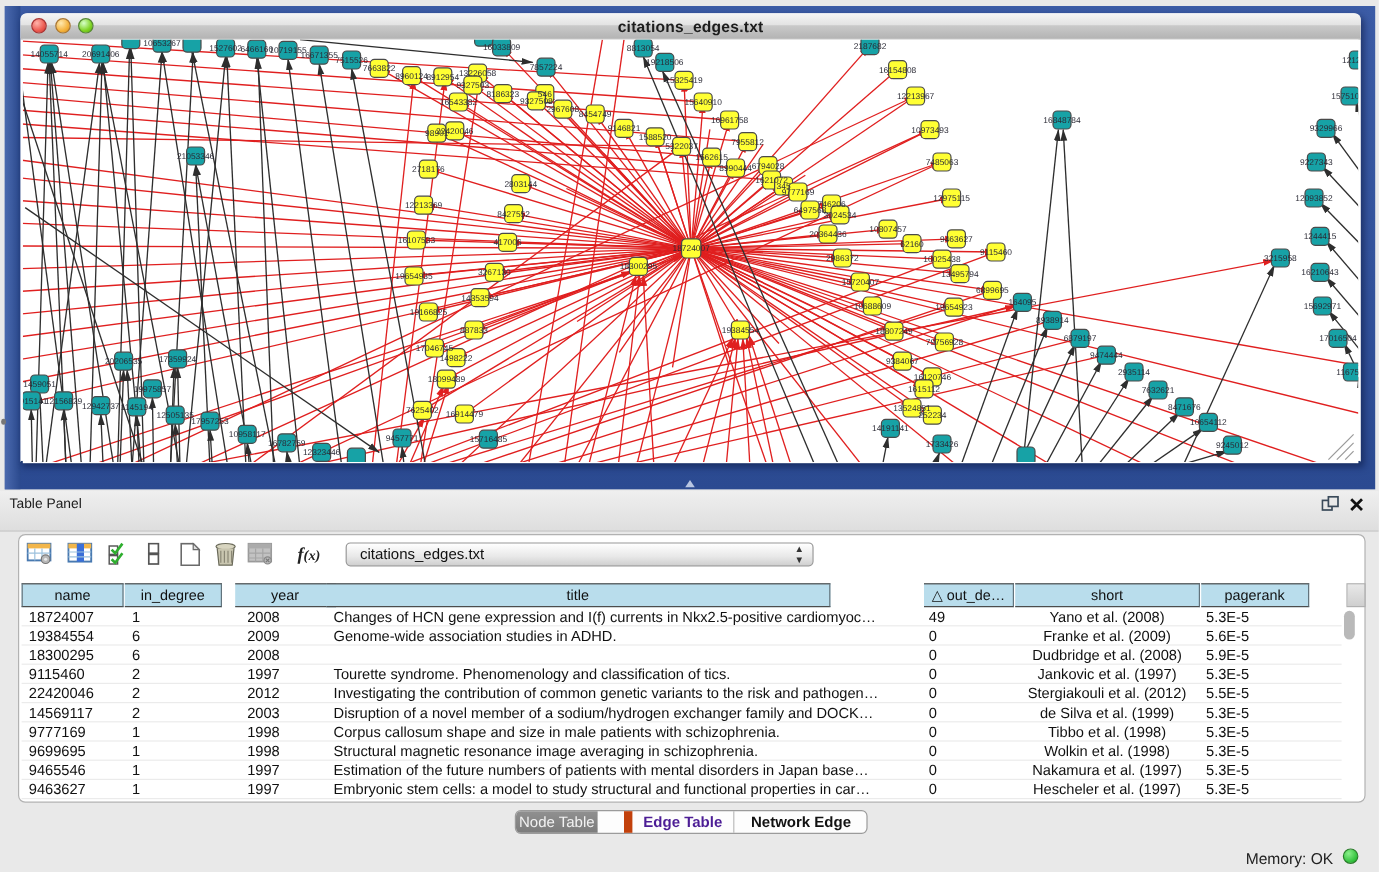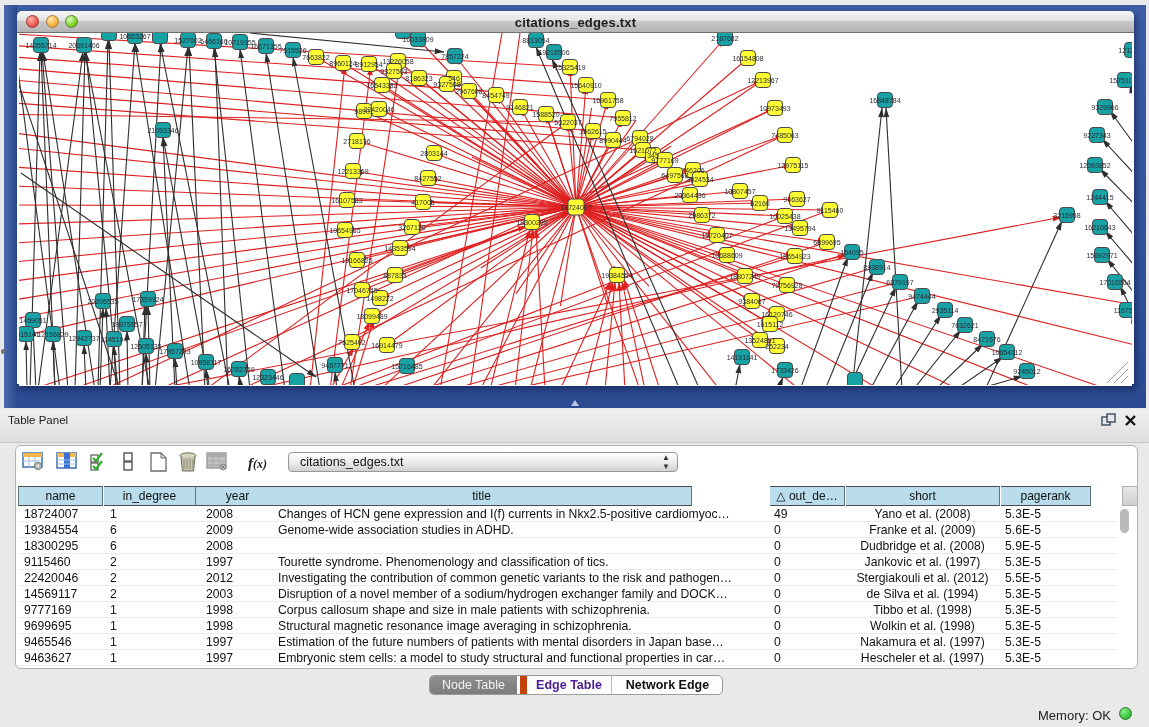--- a/index.html
+++ b/index.html
@@ -582,21 +582,21 @@
       <line x1="13" y1="5" x2="13" y2="16" stroke="#a5a5a5"></line>
       <line x1="1" y1="9" x2="20" y2="9" stroke="#a5a5a5"></line>
       <line x1="1" y1="13" x2="20" y2="13" stroke="#a5a5a5"></line>
       <circle cx="17" cy="15" r="3" fill="#bbb" stroke="#888"></circle>
       <path d="M15.5,13.5l3,3m0,-3l-3,3" stroke="#777"></path>
     </svg>
  <div class="ticon" style="left:248px;top:47px;font-family:'Liberation Serif',serif;font-style:italic;font-weight:600;font-size:15px;color:#222">f<span style="font-size:12px">(x)</span></div>
  <div id="combo">citations_edges.txt<span class="arr">▲<br>▼</span></div>
 
  <div class="hdr" style="left:18px;width:85px;border-left:1px solid #62737c">name</div>
- <div class="hdr" style="left:104px;width:92px">in_degree</div>
+ <div class="hdr" style="left:104px;width:81px">in_degree</div>
  <div class="hdr" style="left:196px;width:84px">year</div>
  <div class="hdr" style="left:272px;width:420px">title</div>
  <div class="hdr" style="left:770px;width:75px">△ out_de…</div>
  <div class="hdr" style="left:846px;width:154px">short</div>
  <div class="hdr" style="left:1001px;width:90px">pagerank</div>
  <div style="position:absolute;left:1120px;top:101px;width:9px;height:24px;border-radius:5px;background:#b9b9b9"></div>
  <div style="position:absolute;left:1122px;top:78px;width:16px;height:20px;background:linear-gradient(180deg,#e8e8e8,#cfcfcf);border:1px solid #b0b0b0"></div>
 </div>
 <div class="trow" style="top:506px">
 <span style="left:6px">18724007</span>
@@ -641,21 +641,21 @@
 <span style="left:756px">0</span>
     <span class="ctr" style="left:827px;width:155px">Stergiakouli et al. (2012)</span>
 <span style="left:987px">5.5E-5</span>
   </div>
 <div class="trow" style="top:586px">
 <span style="left:6px">14569117</span>
     <span style="left:92px">2</span>
 <span style="left:188px">2003</span>
     <span style="left:260px">Disruption of a novel member of a sodium/hydrogen exchanger family and DOCK…</span>
 <span style="left:756px">0</span>
-    <span class="ctr" style="left:827px;width:155px">de Silva et al. (1994)</span>
+    <span class="ctr" style="left:827px;width:155px">de Silva et al. (1999)</span>
 <span style="left:987px">5.3E-5</span>
   </div>
 <div class="trow" style="top:602px">
 <span style="left:6px">9777169</span>
     <span style="left:92px">1</span>
 <span style="left:188px">1998</span>
     <span style="left:260px">Corpus callosum shape and size in male patients with schizophrenia.</span>
 <span style="left:756px">0</span>
     <span class="ctr" style="left:827px;width:155px">Tibbo et al. (1998)</span>
 <span style="left:987px">5.3E-5</span>
@@ -681,17 +681,17 @@
 <div class="trow" style="top:650px">
 <span style="left:6px">9463627</span>
     <span style="left:92px">1</span>
 <span style="left:188px">1997</span>
     <span style="left:260px">Embryonic stem cells: a model to study structural and functional properties in car…</span>
 <span style="left:756px">0</span>
     <span class="ctr" style="left:827px;width:155px">Hescheler et al. (1997)</span>
 <span style="left:987px">5.3E-5</span>
   </div>
 <div id="tabs">
- <div style="left:0;width:87px;background:linear-gradient(180deg,#909090,#7c7c7c);color:#f2f2f2;border-radius:4px 0 0 4px">Node Table</div>
+ <div style="left:0;width:68px;background:linear-gradient(180deg,#909090,#7c7c7c);color:#f2f2f2;border-radius:4px 0 0 4px">Node Table</div>
  <div style="left:90px;width:91px;border-left:7px solid #c2410c;color:#4c1d95;font-weight:bold">Edge Table</div>
  <div style="left:181px;width:112px;border-left:1px solid #bbb;color:#111;font-weight:bold">Network Edge</div>
 </div>
 <div id="memory">Memory: OK</div>
 <div id="memdot"></div>
 </body></html>

